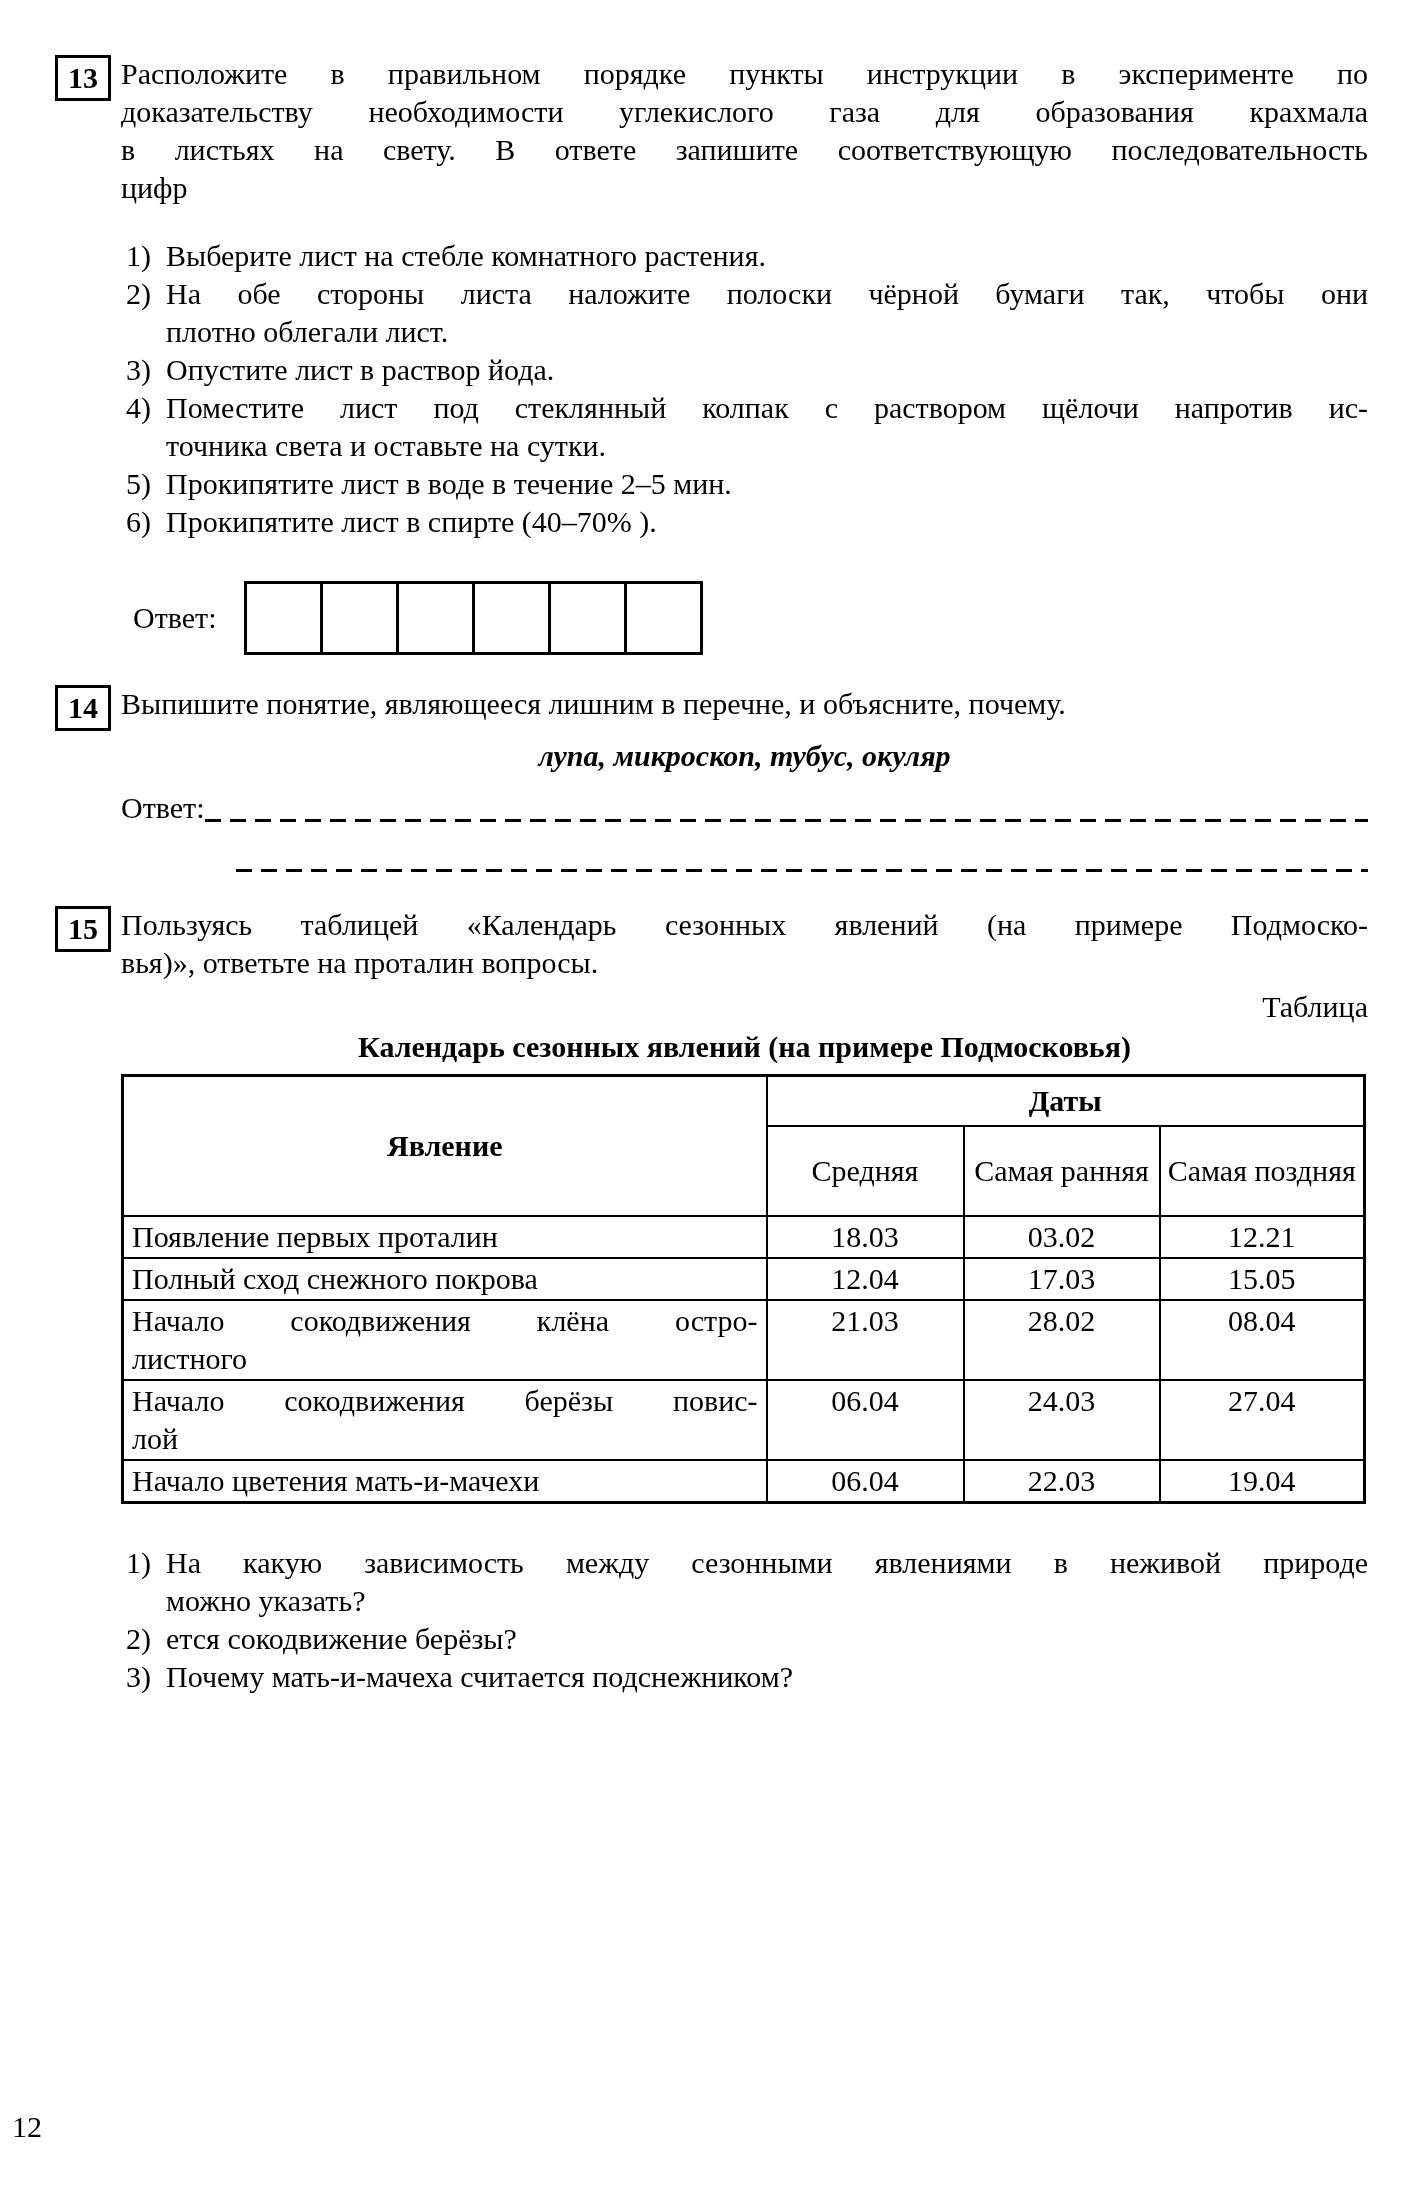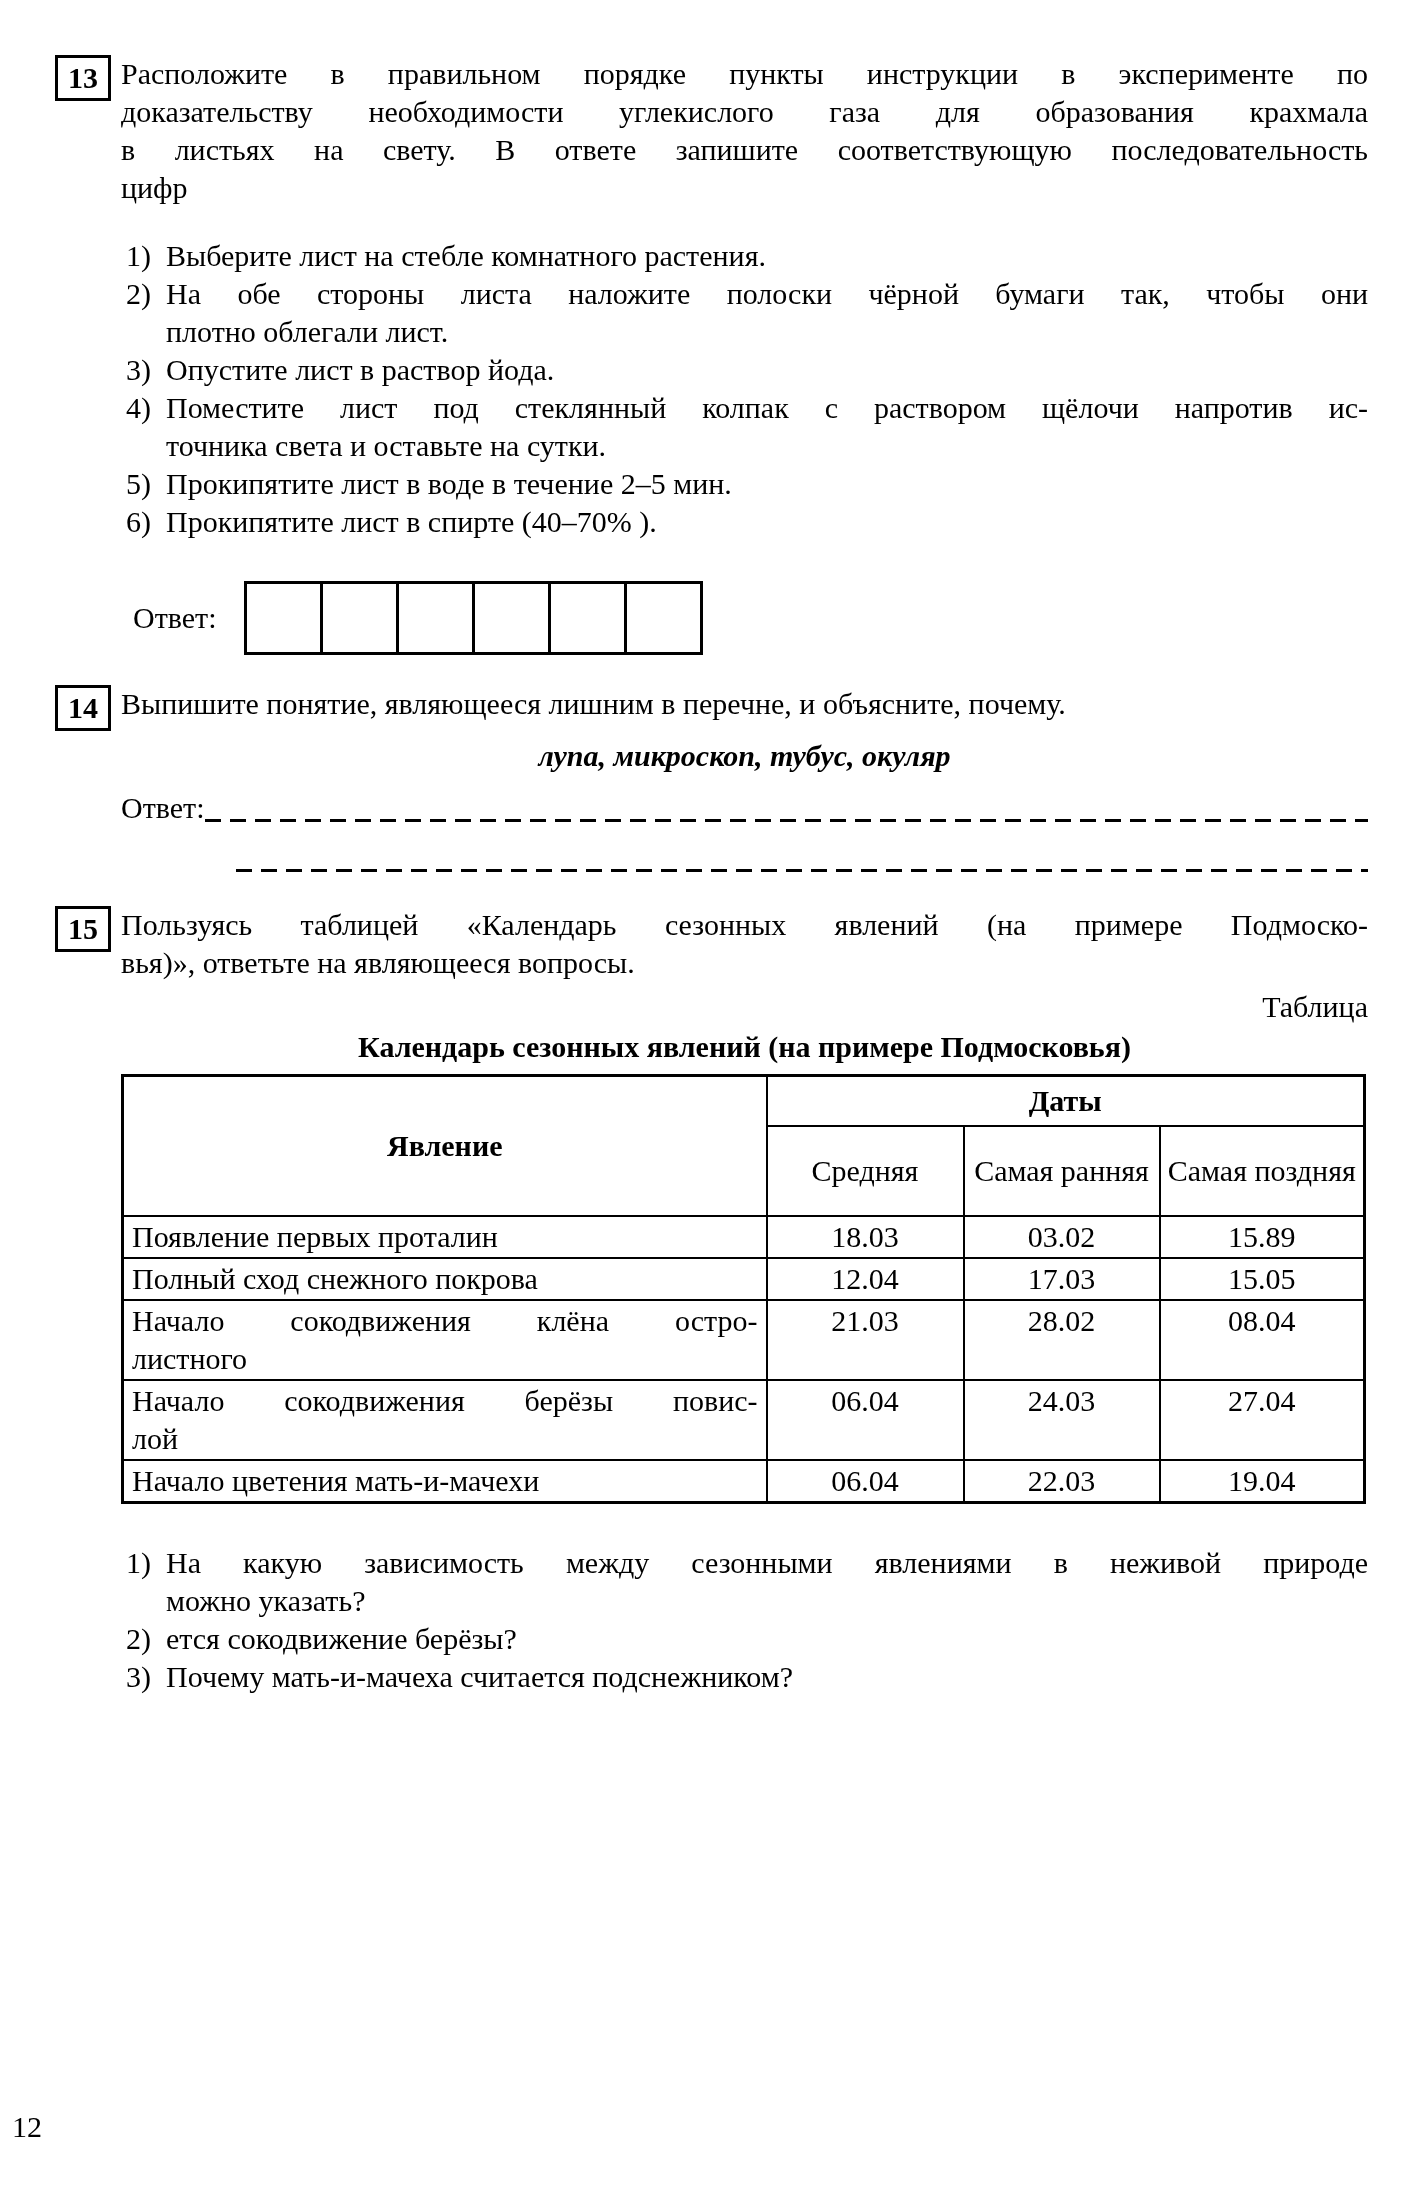--- a/index.html
+++ b/index.html
@@ -178,21 +178,21 @@
     </div>
     <div class="dash2"></div>
   </section>
 
   <section class="qsection sec-q15">
     <div class="qnum">
       <span>15</span>
     </div>
     <div class="prompt">
         <div class="ln-j">Пользуясь таблицей «Календарь сезонных явлений (на примере Подмоско-</div>
-        <div class="ln-l">вья)», ответьте на являющееся вопросы.</div>
+        <div class="ln-l">вья)», ответьте на проталин вопросы.</div>
       </div>
 
     <div class="table-label">Таблица</div>
     <div class="table-title">Календарь сезонных явлений (на примере Подмосковья)</div>
 
     <table class="seasonal">
       <colgroup>
           <col class="c1">
           <col class="c2">
           <col class="c3">
@@ -207,21 +207,21 @@
           <td class="th-sub">Средняя</td>
           <td class="th-sub">Самая ранняя</td>
           <td class="th-sub">Самая поздняя</td>
         </tr>
         <tr class="r1">
           <td class="ph">
               <div class="ln-l">Появление первых проталин</div>
             </td>
           <td class="date">18.03</td>
           <td class="date">03.02</td>
-          <td class="date">15.89</td>
+          <td class="date">12.21</td>
         </tr>
         <tr class="r2">
           <td class="ph">
               <div class="ln-l">Полный сход снежного покрова</div>
             </td>
           <td class="date">12.04</td>
           <td class="date">17.03</td>
           <td class="date">15.05</td>
         </tr>
         <tr class="r3">

